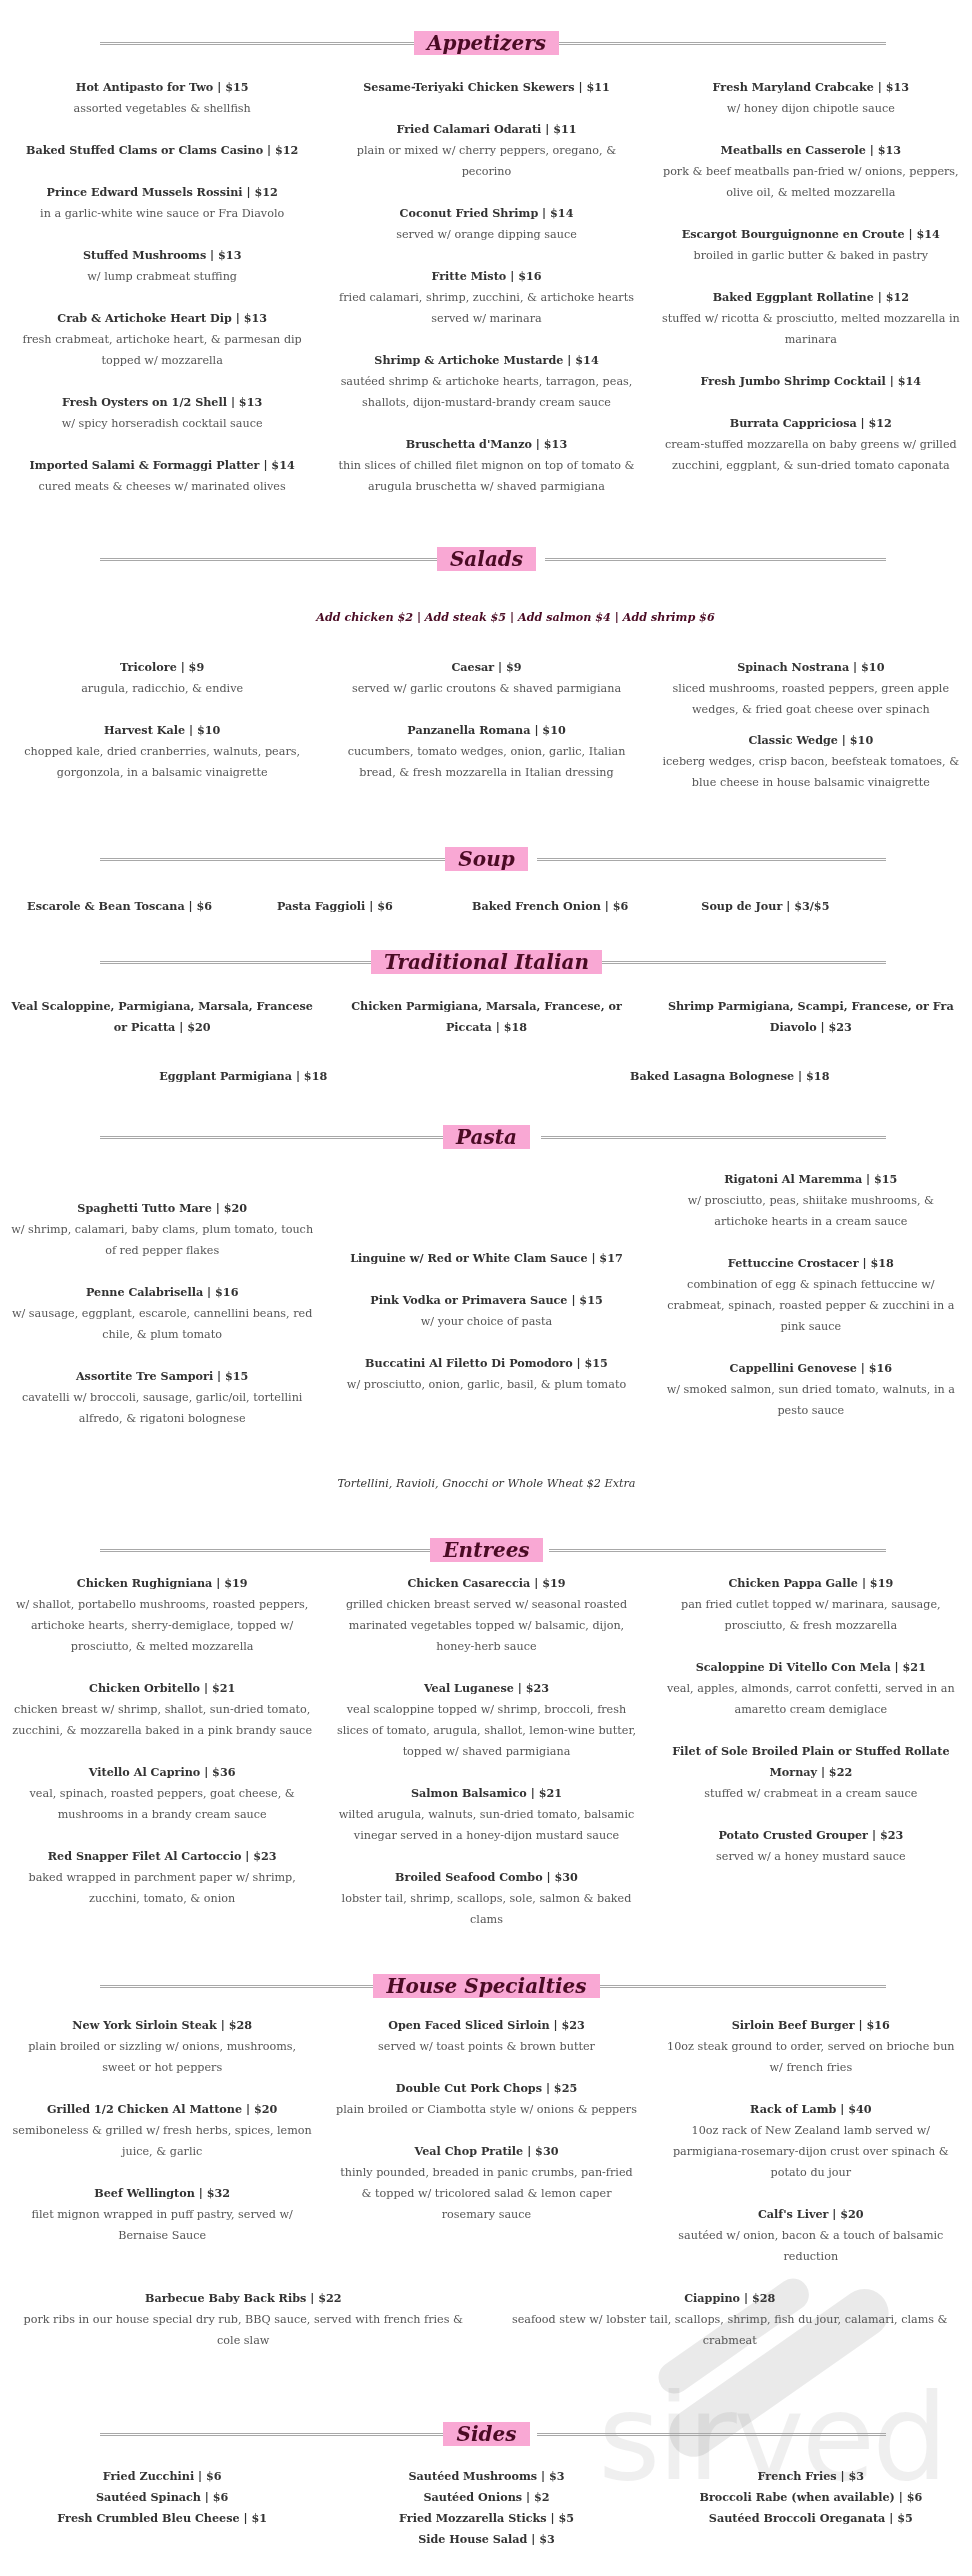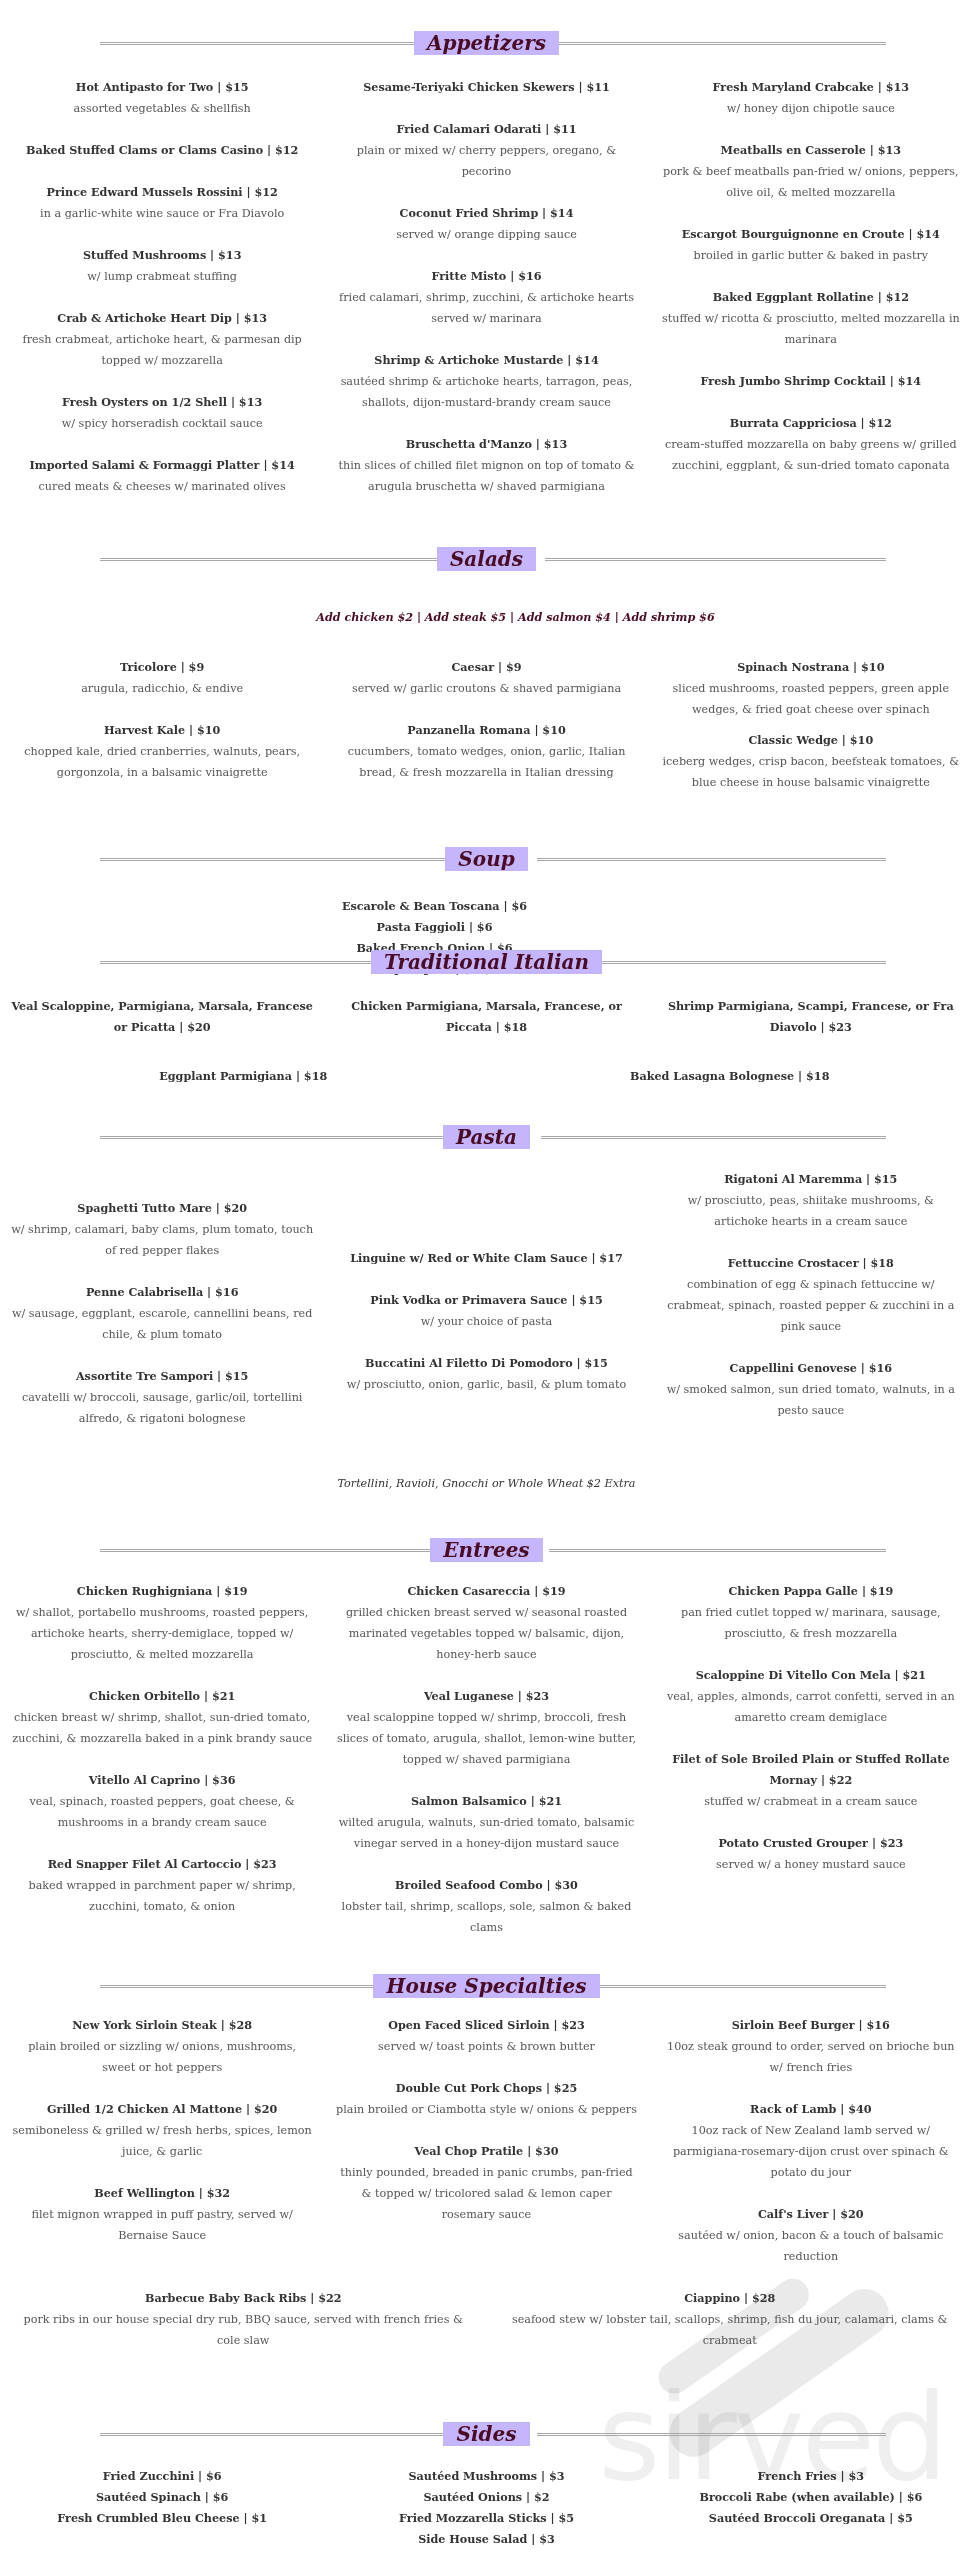--- a/index.html
+++ b/index.html
@@ -18,33 +18,33 @@
     border-top: 1.6px solid #a8a8a8; border-bottom: 1.6px solid #a8a8a8;
     box-sizing: border-box;
   }
   .rule.left { left: 100px; }
   .rule.right { right: 87px; }
   .sec-title {
     position: absolute; left: 0; right: 0; top: 0; text-align: center;
     font-family: "DejaVu Serif", serif; font-style: italic; font-weight: bold;
     font-size: 20px; color: #4a0b24; line-height: 32px;
   }
-  .sec-title span { background: #c4b5fd; padding: 0 13px; }
+  .sec-title span { background: #f9a8d4; padding: 0 13px; }
   .cols { position: absolute; left: 0; width: 973px; display: flex; }
   .col { flex: 1 1 0; text-align: center; padding: 0 11.2px; box-sizing: border-box; }
   .item { margin-bottom: 21px; }
   .item-title { font-size: 11.2px; font-weight: bold; color: #333; line-height: 21px; }
   .item-desc { font-size: 11.2px; color: #555; line-height: 21px; }
   .note {
     position: absolute; left: 0; width: 973px; text-align: center;
     font-style: italic; font-size: 11.2px; line-height: 21px;
   }
   .note.maroon { color: #4a0b24; font-weight: bold; padding-left: 29px; }
   .note.gray { color: #333; text-align: center; }
-  .soup-row { position: absolute; left: 4px; width: 861px; display: flex; flex-direction: column; }
+  .soup-row { position: absolute; left: 12px; width: 861px; display: flex; }
   .soup-row .col { padding: 0; }
   .side-line { font-size: 11.2px; font-weight: bold; color: #333; line-height: 21px; }
   .watermark {
     position: absolute; right: 32px; top: 2217px; width: 337px; height: 321px;
     pointer-events: none; opacity: 0.08;
   }
   .wm-text {
     position: absolute; right: 28px; top: 2378px; font-family: "DejaVu Sans", sans-serif;
     font-weight: normal; font-size: 120px; color: #000; opacity: 0.06; letter-spacing: -3.2px;
     line-height: 1;
@@ -275,21 +275,21 @@
     </div>
     <div class="note gray" style="top:352px;">Tortellini, Ravioli, Gnocchi or Whole Wheat $2 Extra</div>
   </section>
 
   <section class="section" style="top:1534px;">
     <div class="sec-head">
       <div class="rule left" style="width:337px;"></div>
       <div class="rule right" style="width:337px;"></div>
       <div class="sec-title"><span>Entrees</span></div>
     </div>
-    <div class="cols" style="top:47px;">
+    <div class="cols" style="top:39px;">
       <div class="col">
         <div class="item">
             <div class="item-title">Chicken Rughigniana | $19</div>
             <div class="item-desc">w/ shallot, portabello mushrooms, roasted peppers, artichoke hearts, sherry-demiglace, topped w/ prosciutto, &amp; melted mozzarella</div>
           </div>
         <div class="item">
             <div class="item-title">Chicken Orbitello | $21</div>
             <div class="item-desc">chicken breast w/ shrimp, shallot, sun-dried tomato, zucchini, &amp; mozzarella baked in a pink brandy sauce</div>
           </div>
         <div class="item">

